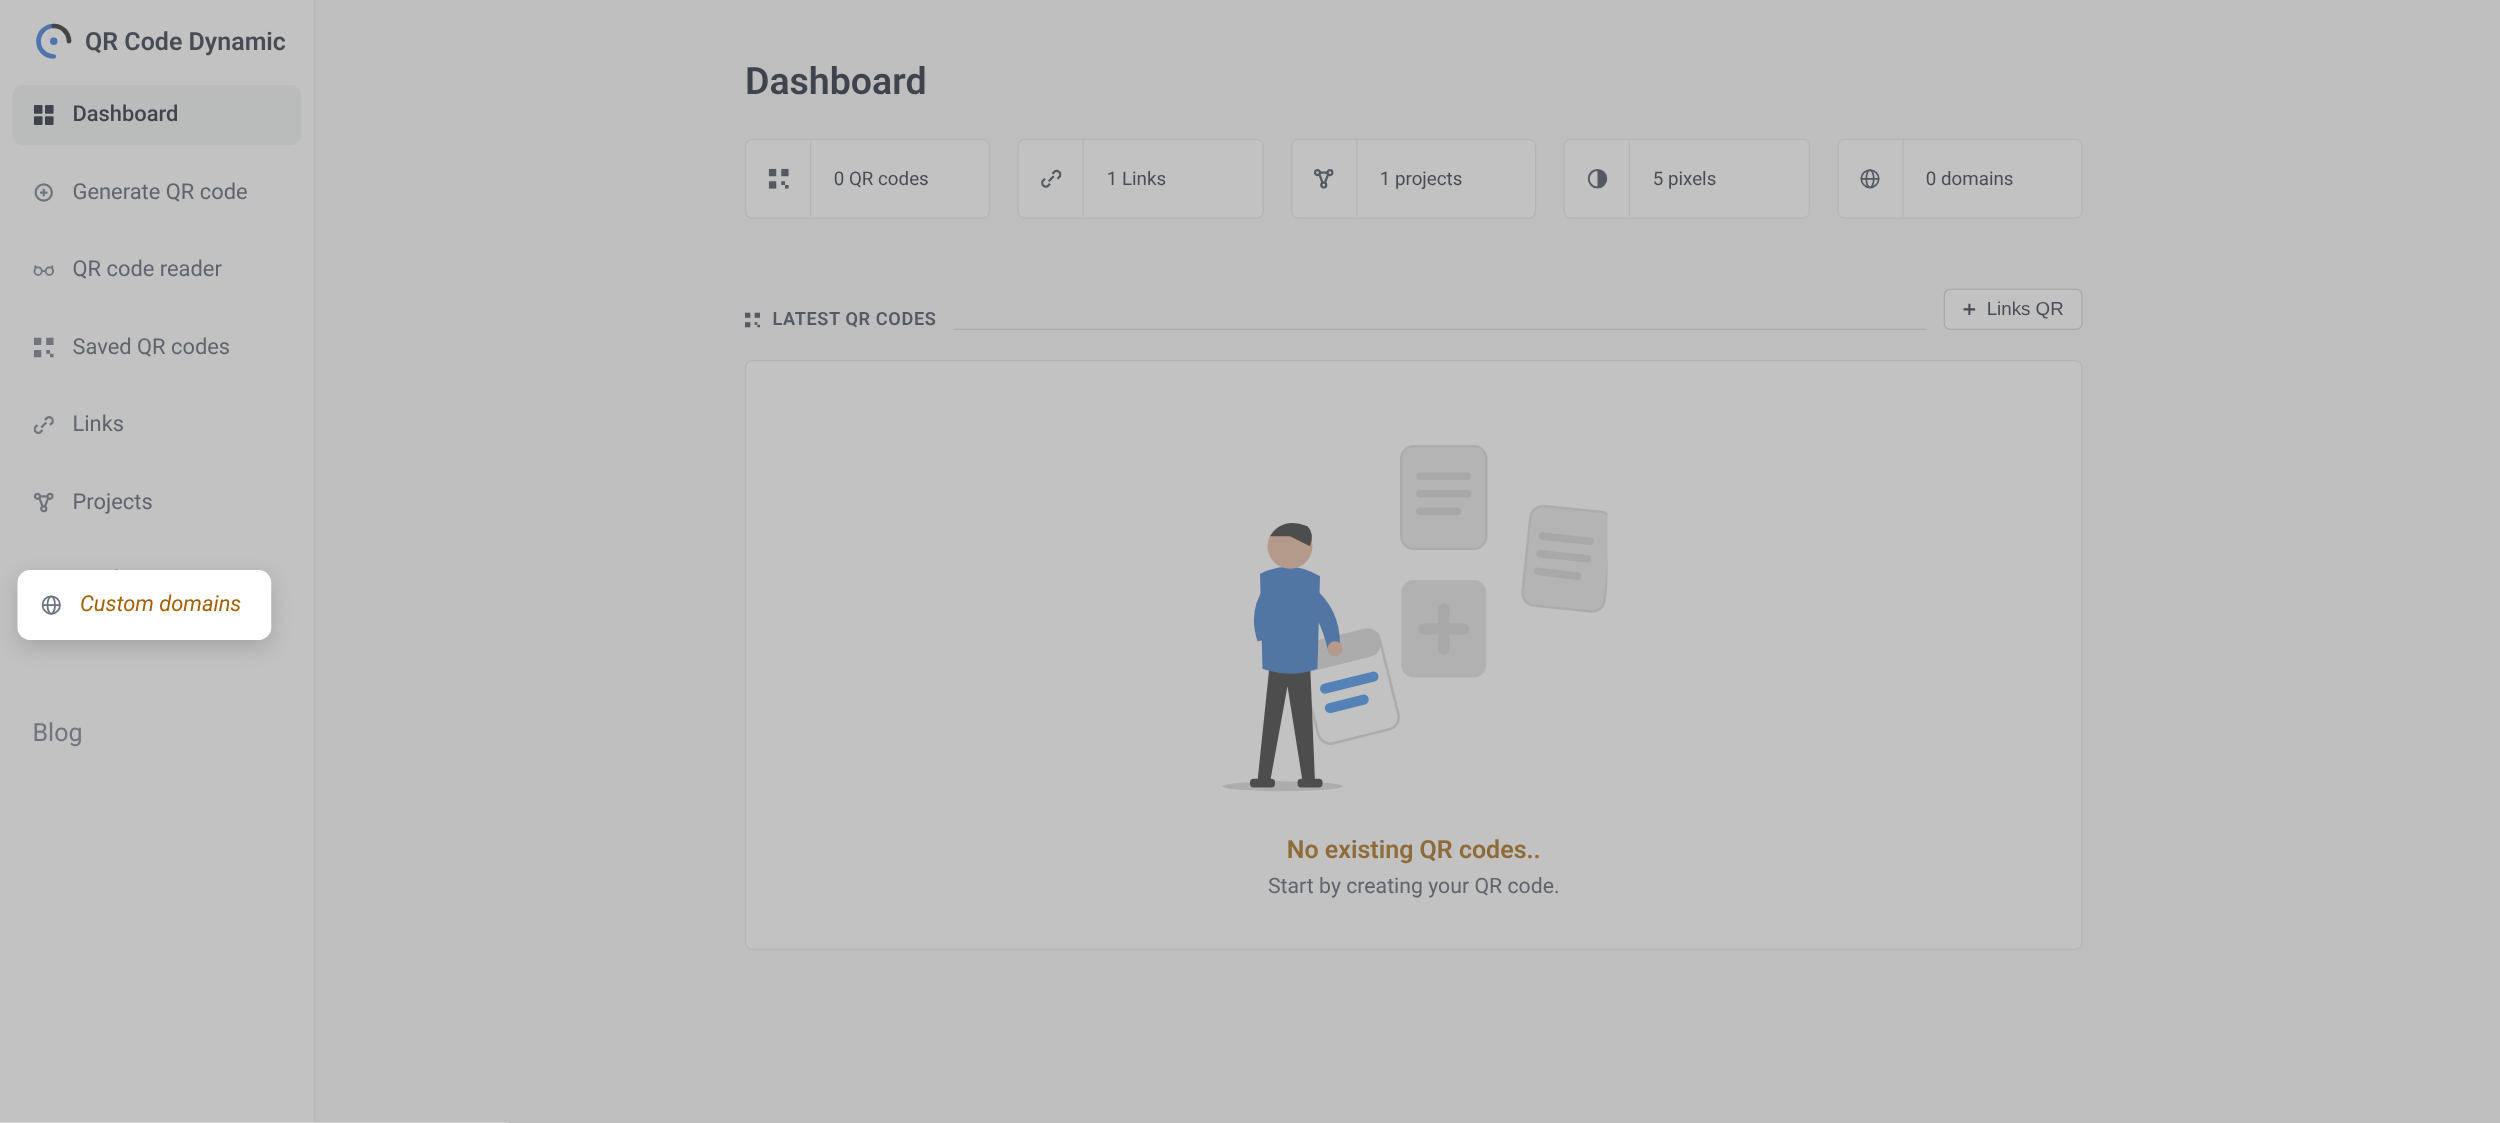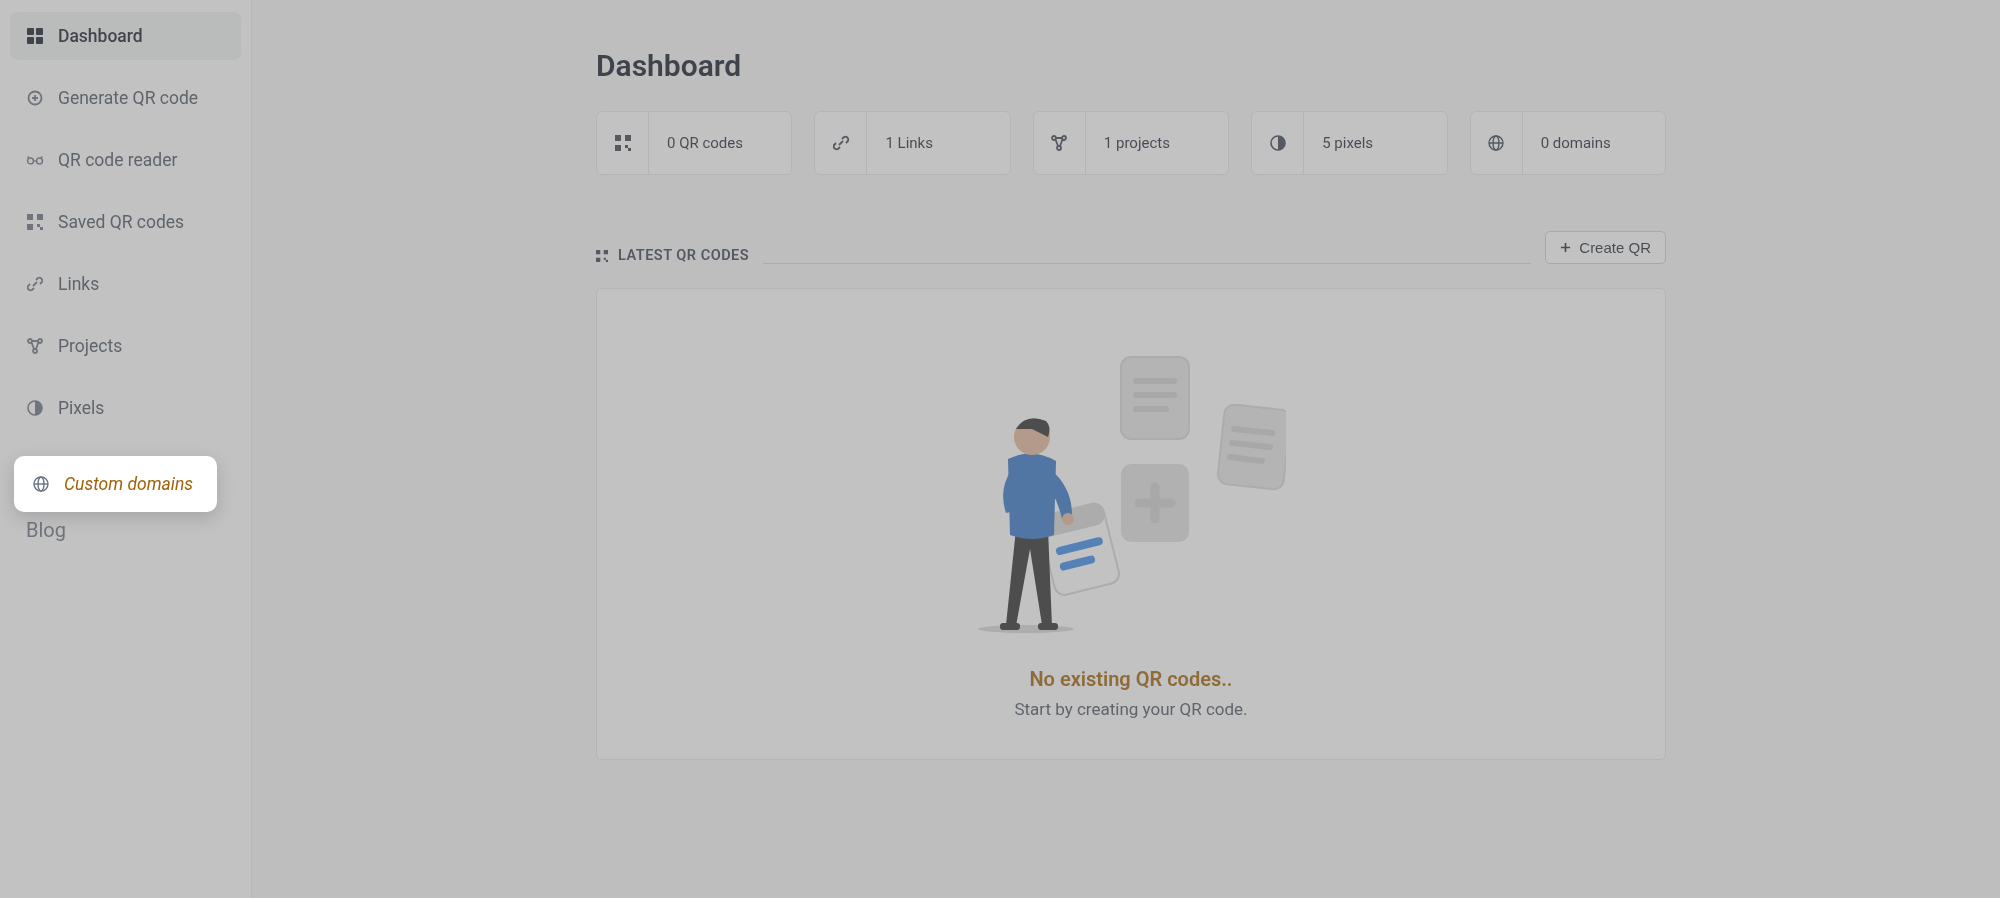--- a/index.html
+++ b/index.html
@@ -197,20 +197,30 @@
     width: 310px;
     height: 310px;
     position:relative;
   }
   svg { display:block; }
 </style>
 </head>
 <body>
 
 <aside class="sidebar">
+  <div class="logo">
+    <span class="logo-mark">
+      <svg viewBox="0 0 32 32" width="30" height="30">
+        <path d="M16 3 A13 13 0 1 0 16 29" fill="none" stroke="#2f6fd6" stroke-width="4" stroke-linecap="round"></path>
+        <path d="M16 3 A13 13 0 0 1 29 16" fill="none" stroke="#1a1a1a" stroke-width="4" stroke-linecap="round"></path>
+        <circle cx="16" cy="16" r="3.2" fill="#2f6fd6"></circle>
+      </svg>
+    </span>
+    <span class="logo-text">QR Code Dynamic</span>
+  </div>
 
   <nav class="nav">
     <div class="nav-item active">
       <span class="icon">
         <svg viewBox="0 0 16 16" width="16" height="16" fill="currentColor">
             <rect x="0" y="0" width="7" height="7" rx="1"></rect>
             <rect x="9" y="0" width="7" height="7" rx="1"></rect>
             <rect x="0" y="9" width="7" height="7" rx="1"></rect>
             <rect x="9" y="9" width="7" height="7" rx="1"></rect>
           </svg>
@@ -364,21 +374,21 @@
         </span>
         <span>LATEST QR CODES</span>
       </div>
       <div class="section-divider"></div>
       <button class="create-btn">
         <span>
           <svg viewBox="0 0 12 12" width="11" height="11" stroke="currentColor" stroke-width="1.8">
               <path d="M6 1v10M1 6h10"></path>
             </svg>
         </span>
-        <span>Create QR</span>
+        <span>Links QR</span>
       </button>
     </div>
 
     <div class="empty-card">
       <div class="illus">
         <svg viewBox="0 0 310 310" width="310" height="310">
 
           <g fill="#e6e6e6" stroke="#d7d7d7" stroke-width="2">
             <rect x="145" y="28" width="68" height="82" rx="10"></rect>
             <rect x="245" y="78" width="66" height="80" rx="10" transform="rotate(6 278 118)"></rect>

